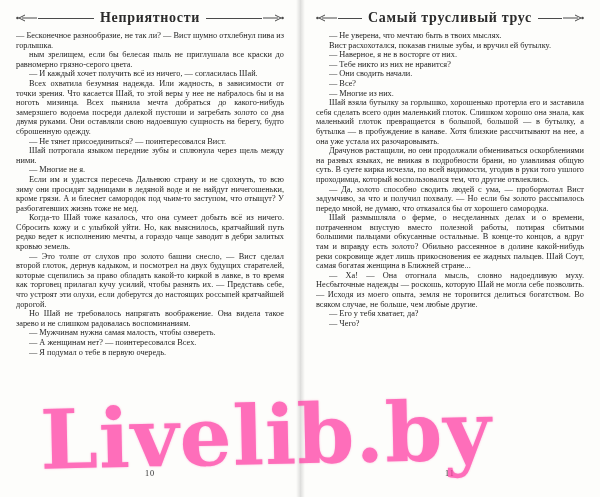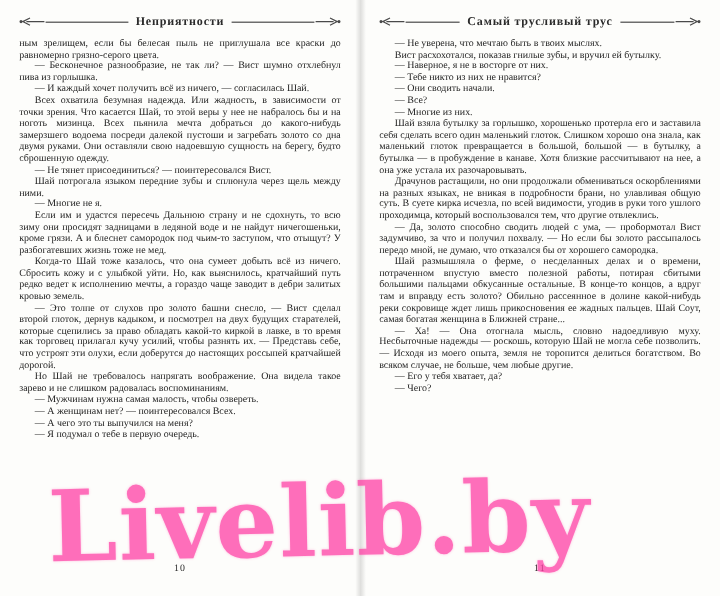--- a/index.html
+++ b/index.html
@@ -30,21 +30,21 @@
   }
   .page-header {
     display: flex; align-items: center;
     height: 12px; margin-bottom: 7px;
   }
   .page-header .rule {
     flex: 1; height: 1px; background: #4a4a4a;
   }
   .running-head {
     margin: 0; padding: 0 6px;
-    font-size: 10px; font-weight: 700;
+    font-size: 14px; font-weight: 700;
     letter-spacing: 0.7px;
     color: #2b2b2b;
     white-space: nowrap;
     font-family: "Liberation Serif", "DejaVu Serif", serif;
   }
   .orn { flex: 0 0 auto; display: flex; align-items: center; }
   .body-text {
     height: 424px; overflow: hidden;
     font-size: 8.3px; line-height: 9.6px;
     color: #1d1d1d;
@@ -94,34 +94,33 @@
       <span class="rule"></span>
       <span class="orn">
         <svg viewBox="0 0 22 10" width="22" height="10" aria-hidden="true" style="transform:scaleX(-1)">
           <circle cx="1.5" cy="5" r="1.3" fill="#4a4a4a"></circle>
           <path d="M9 2 L3 5 L9 8" fill="none" stroke="#4a4a4a" stroke-width="1"></path>
           <path d="M21 5 L6 5" stroke="#4a4a4a" stroke-width="1"></path>
         </svg>
       </span>
     </header>
     <div class="body-text">
+        <p>— Бесконечное разнообразие, не так ли? — Вист шумно отхлебнул пива из горлышка.</p>
         <p>ным зрелищем, если бы белесая пыль не приглушала все краски до равномерно грязно-серого цвета.</p>
-        <p>— Бесконечное разнообразие, не так ли? — Вист шумно отхлебнул пива из горлышка.</p>
         <p>— И каждый хочет получить всё из ничего, — согласилась Шай.</p>
         <p>Всех охватила безумная надежда. Или жадность, в зависимости от точки зрения. Что касается Шай, то этой веры у нее не набралось бы и на ноготь мизинца. Всех пьянила мечта добраться до какого-нибудь замерзшего водоема посреди далекой пустоши и загребать золото со дна двумя руками. Они оставляли свою надоевшую сущность на берегу, будто сброшенную одежду.</p>
         <p>— Не тянет присоединиться? — поинтересовался Вист.</p>
         <p>Шай потрогала языком передние зубы и сплюнула через щель между ними.</p>
         <p>— Многие не я.</p>
         <p>Если им и удастся пересечь Дальнюю страну и не сдохнуть, то всю зиму они просидят задницами в ледяной воде и не найдут ничегошеньки, кроме грязи. А и блеснет самородок под чьим-то заступом, что отыщут? У разбогатевших жизнь тоже не мед.</p>
         <p>Когда-то Шай тоже казалось, что она сумеет добыть всё из ничего. Сбросить кожу и с улыбкой уйти. Но, как выяснилось, кратчайший путь редко ведет к исполнению мечты, а гораздо чаще заводит в дебри залитых кровью земель.</p>
         <p>— Это толпе от слухов про золото башни снесло, — Вист сделал второй глоток, дернув кадыком, и посмотрел на двух будущих старателей, которые сцепились за право обладать какой-то киркой в лавке, в то время как торговец прилагал кучу усилий, чтобы разнять их. — Представь себе, что устроят эти олухи, если доберутся до настоящих россыпей кратчайшей дорогой.</p>
         <p>Но Шай не требовалось напрягать воображение. Она видела такое зарево и не слишком радовалась воспоминаниям.</p>
         <p>— Мужчинам нужна самая малость, чтобы озвереть.</p>
         <p>— А женщинам нет? — поинтересовался Всех.</p>
-        <p>— А чего это ты выпучился на меня?</p>
         <p>— Я подумал о тебе в первую очередь.</p>
       </div>
     <footer class="page-footer">10</footer>
   </section>
 
   <section class="page page--right">
     <header class="page-header">
       <span class="orn">
         <svg viewBox="0 0 22 10" width="22" height="10" aria-hidden="true">
           <circle cx="1.5" cy="5" r="1.3" fill="#4a4a4a"></circle>

